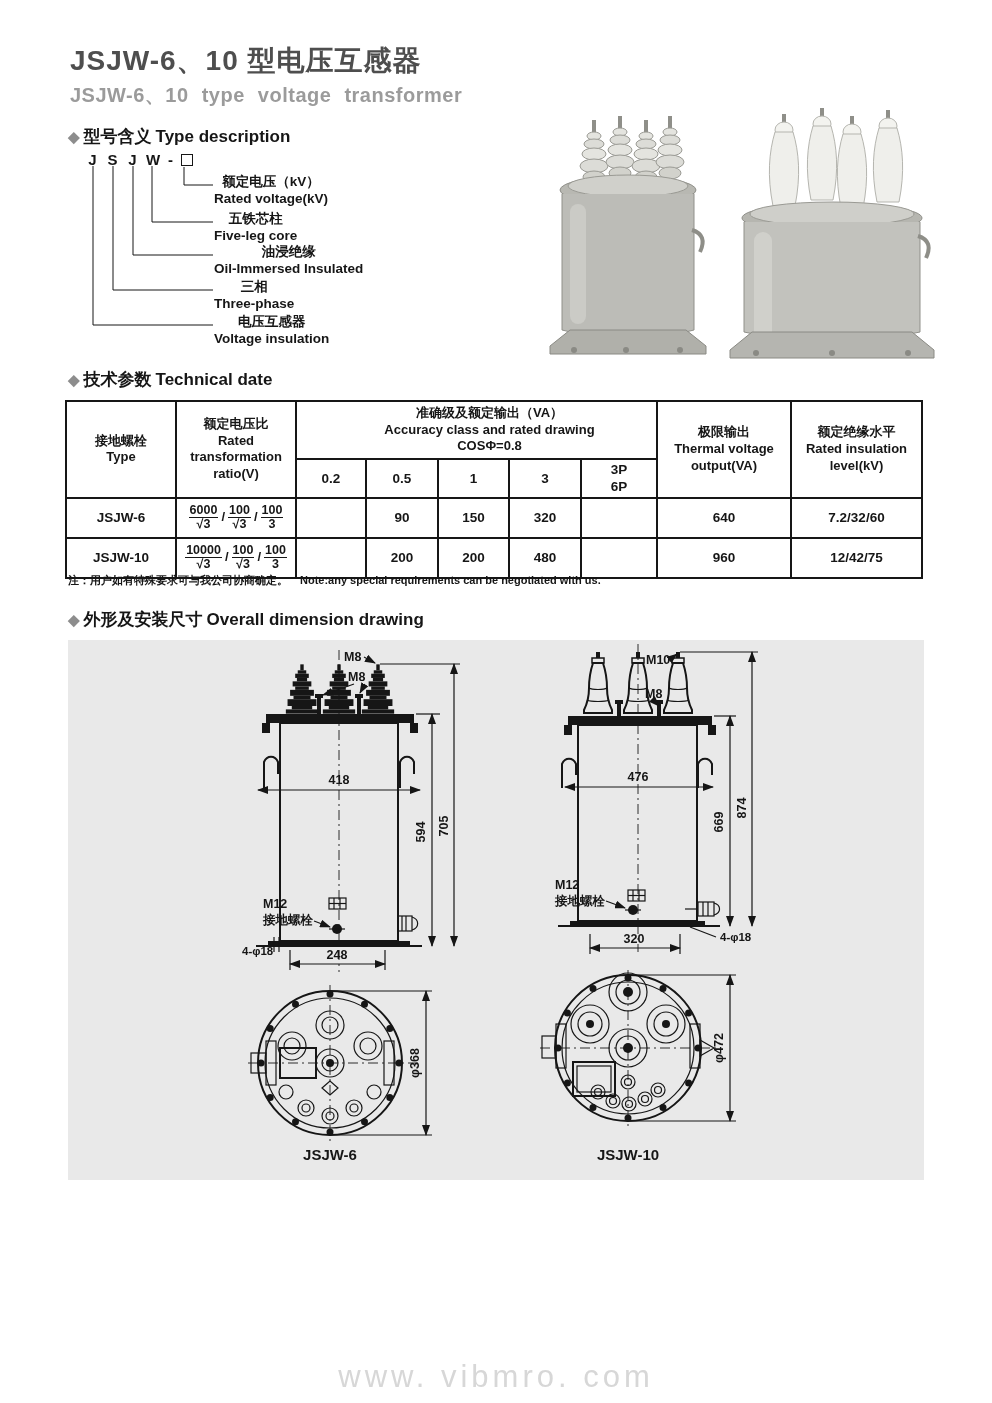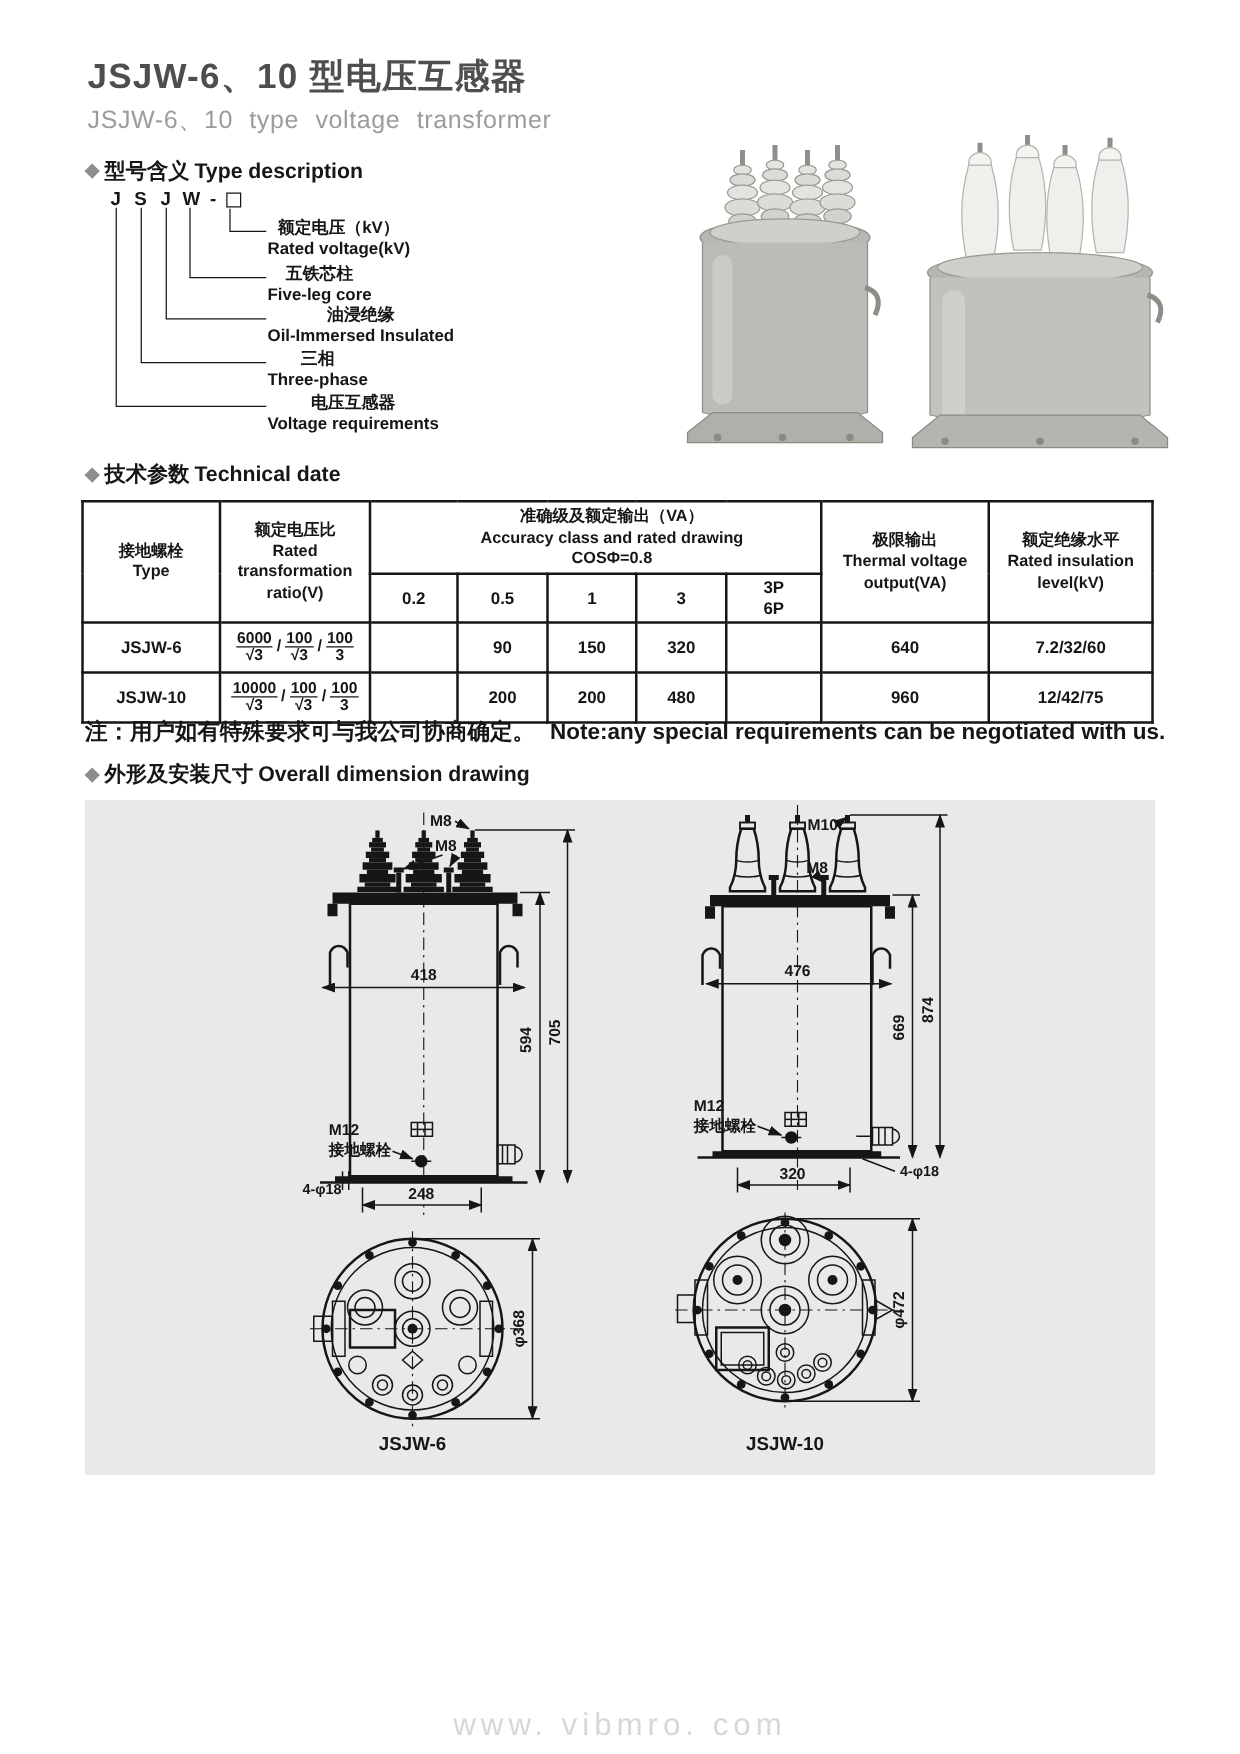--- a/index.html
+++ b/index.html
@@ -3,21 +3,21 @@
 <meta charset="utf-8">
 <style>
   html,body{margin:0;padding:0;}
   body{
     width:992px;height:1403px;position:relative;background:#ffffff;
     font-family:"Liberation Sans", sans-serif;color:#161616;overflow:hidden;
   }
   .abs{position:absolute;}
   
   .title-zh{left:70px;top:42px;font-size:28px;font-weight:bold;color:#4e4e4e;letter-spacing:1px;}
-  .title-en{left:70px;top:82px;font-size:20px;font-weight:normal;color:#9b9b9b;word-spacing:7px;letter-spacing:.5px;}
+  .title-en{left:70px;top:82px;font-size:20px;font-weight:bold;color:#9b9b9b;word-spacing:7px;letter-spacing:.5px;}
   
   .sec{display:flex;align-items:center;gap:4px;font-size:17px;font-weight:bold;color:#161616;}
   .sec .diamond{color:#8d8d8d;font-size:15px;line-height:1;}
   .sec1{left:68px;top:125px;} .sec2{left:68px;top:368px;} .sec3{left:68px;top:608px;}
   
   .code-letters{left:86px;top:151px;display:flex;align-items:center;font-size:15px;font-weight:bold;}
   .code-letters .lt{width:13px;text-align:center;margin-right:7px;}
   .code-letters .dash{width:9px;text-align:center;margin-right:6px;}
   .code-box{width:10px;height:10px;border:1.6px solid #161616;display:inline-block;}
   .code-lines{left:85px;top:166px;}
@@ -28,26 +28,26 @@
   table.tech{position:absolute;left:65px;top:400px;width:856px;border-collapse:collapse;table-layout:fixed;font-weight:bold;}
   table.tech td,table.tech th{border:2px solid #161616;text-align:center;vertical-align:middle;padding:1px 2px;font-size:13px;line-height:1.28;}
   table.tech .grp{height:54px;padding-left:28px;}
   table.tech .subrow td{height:34px;font-size:13.5px;}
   table.tech .datarow td{height:36px;font-size:13.5px;}
   .ratio{display:flex;align-items:center;justify-content:center;gap:3px;font-size:12.5px;}
   .frac{display:inline-flex;flex-direction:column;align-items:center;line-height:1.06;}
   .frac .n{border-bottom:1.6px solid #161616;padding:0 1px;}
   .sl{font-size:13px;}
   
-  .note{left:68px;top:573px;font-size:18px;font-weight:bold;white-space:nowrap;}
+  .note{left:68px;top:573px;font-size:11px;font-weight:bold;white-space:nowrap;}
   .note .en{margin-left:12px;}
   
   .panel{left:68px;top:640px;width:856px;height:540px;background:#e9e9e9;}
   
-  .watermark{left:50%;bottom:8px;transform:translateX(-50%);color:#d7d7d7;font-size:25px;letter-spacing:4px;white-space:nowrap;}
+  .watermark{left:50%;bottom:8px;transform:translateX(-50%);color:#d7d7d7;font-size:31px;letter-spacing:4px;white-space:nowrap;}
   
   svg text{font-family:"Liberation Sans",sans-serif;font-weight:bold;fill:#161616;}
   .t12{font-size:12.5px;} .t11{font-size:11.5px;} .cap{font-size:15px;}
   .ln{stroke:#161616;stroke-width:2;fill:none;}
   .tn{stroke:#161616;stroke-width:1.2;fill:none;}
   .hair{stroke:#161616;stroke-width:1;fill:none;}
   .dim{stroke:#161616;stroke-width:1.2;fill:none;}
   .fl{fill:#161616;stroke:none;}
   .axis{stroke:#161616;stroke-width:.9;fill:none;stroke-dasharray:10 4 2 4;}
 </style>
@@ -90,21 +90,21 @@
   <div class="tpair" style="top:78px">
     <div class="zh">油浸绝缘</div>
     <div class="en">Oil-Immersed Insulated</div>
   </div>
   <div class="tpair" style="top:113px">
     <div class="zh">三相</div>
     <div class="en">Three-phase</div>
   </div>
   <div class="tpair" style="top:148px">
     <div class="zh">电压互感器</div>
-    <div class="en">Voltage requirements</div>
+    <div class="en">Voltage insulation</div>
   </div>
 </div>
 
 <svg class="abs" style="left:540px;top:112px" width="172" height="252" viewBox="0 0 172 252">
   <defs>
     <symbol id="pbush1" viewBox="0 0 32 64">
       <rect x="14" y="0" width="4" height="12" fill="#8f8f89"></rect>
       <ellipse cx="16" cy="16" rx="7" ry="4" fill="#e4e4df" stroke="#9a9a94"></ellipse>
       <ellipse cx="16" cy="24" rx="10" ry="5" fill="#dcdcd7" stroke="#9a9a94"></ellipse>
       <ellipse cx="16" cy="34" rx="12" ry="6" fill="#e4e4df" stroke="#9a9a94"></ellipse>

